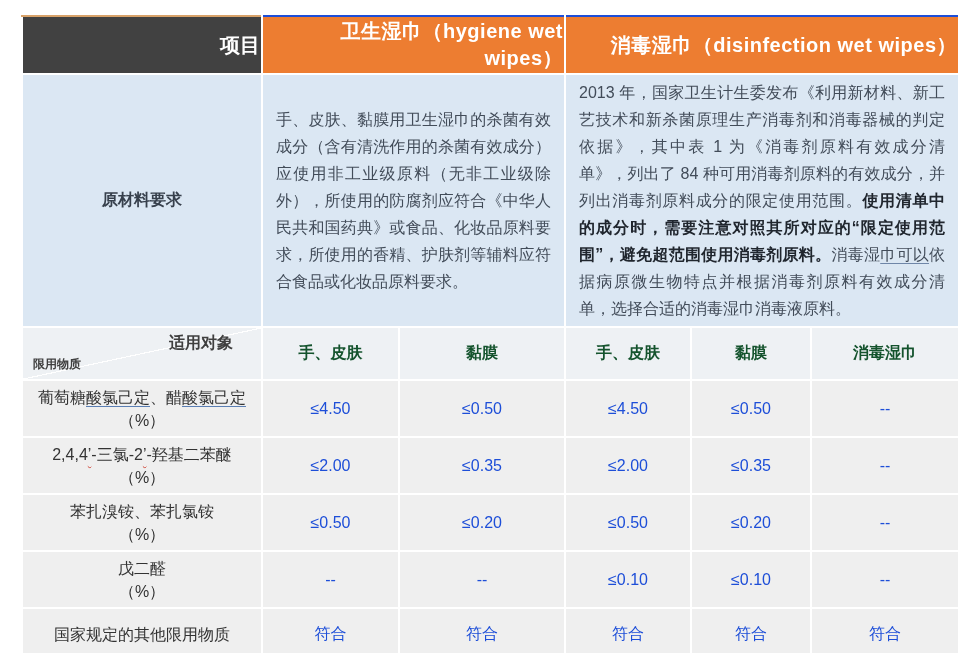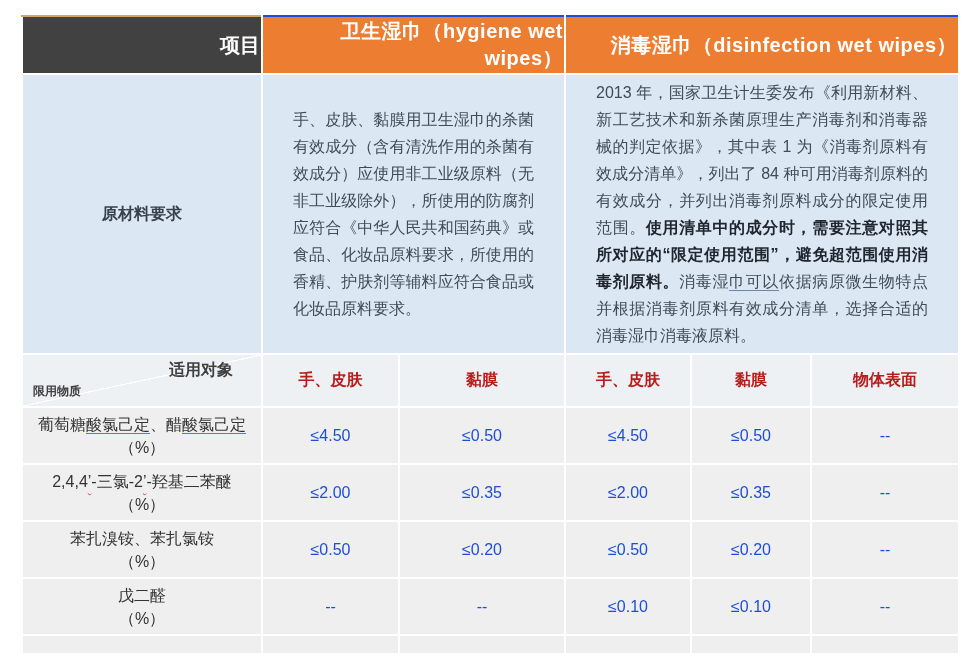--- a/index.html
+++ b/index.html
@@ -22,26 +22,26 @@
   .r-last td{height:47px;}
 
   
   .hd{font-weight:bold;font-size:20px;text-align:right;color:#ffffff;}
   .hd-dark{background:#414141;border-top:2px solid #d8a269;}
   .hd-orange{background:#ed7d31;border-top:2px solid #1d4ed8;letter-spacing:.5px;}
 
   
   .blue{background:#dbe7f3;color:#424c59;}
   .row-label{font-weight:bold;font-size:16px;text-align:center;color:#37404c;}
-  .para{font-size:16px;line-height:27px;text-align:justify;padding:4px 30px;}
+  .para{font-size:16px;line-height:27px;text-align:justify;padding:4px 13px;}
   .para .b{font-weight:bold;color:#20262e;}
   .para .link{text-decoration:underline;text-underline-offset:3px;text-decoration-color:#6f86a8;}
 
   
-  .sub{background:#eef1f4;font-weight:bold;font-size:16px;text-align:center;color:#b91c1c;}
+  .sub{background:#eef1f4;font-weight:bold;font-size:16px;text-align:center;color:#14532d;}
   .corner{
     position:relative;background-color:#eef1f4;
     background-image:linear-gradient(to bottom right,rgba(0,0,0,0) 49.5%,#ffffff 49.5%,#ffffff 50.6%,rgba(0,0,0,0) 50.6%);
   }
   .corner .top-right{position:absolute;top:5px;right:28px;font-weight:bold;font-size:16px;text-align:center;}
   .corner .bottom-left{position:absolute;bottom:6px;left:10px;font-weight:bold;font-size:12px;}
 
   
   .gray{background:#efefef;}
   .chem-name{font-weight:normal;font-size:16px;text-align:center;line-height:23px;color:#333333;padding:2px 4px;}
@@ -82,21 +82,21 @@
 
   <tr class="r-sub">
     <td class="corner">
       <span class="top-right">适用对象</span>
       <span class="bottom-left">限用物质</span>
     </td>
     <td class="sub">手、皮肤</td>
     <td class="sub">黏膜</td>
     <td class="sub">手、皮肤</td>
     <td class="sub">黏膜</td>
-    <td class="sub">物体表面</td>
+    <td class="sub">消毒湿巾</td>
   </tr>
 
   <tr class="r-chem">
     <td class="gray chem-name">
       <span>葡萄糖</span><span class="u-blue">酸氯己定</span><span>、醋</span><span class="u-blue">酸氯己定</span>
       <br><span>（%）</span>
     </td>
     <td class="gray val">≤4.50</td>
     <td class="gray val">≤0.50</td>
     <td class="gray val">≤4.50</td>

